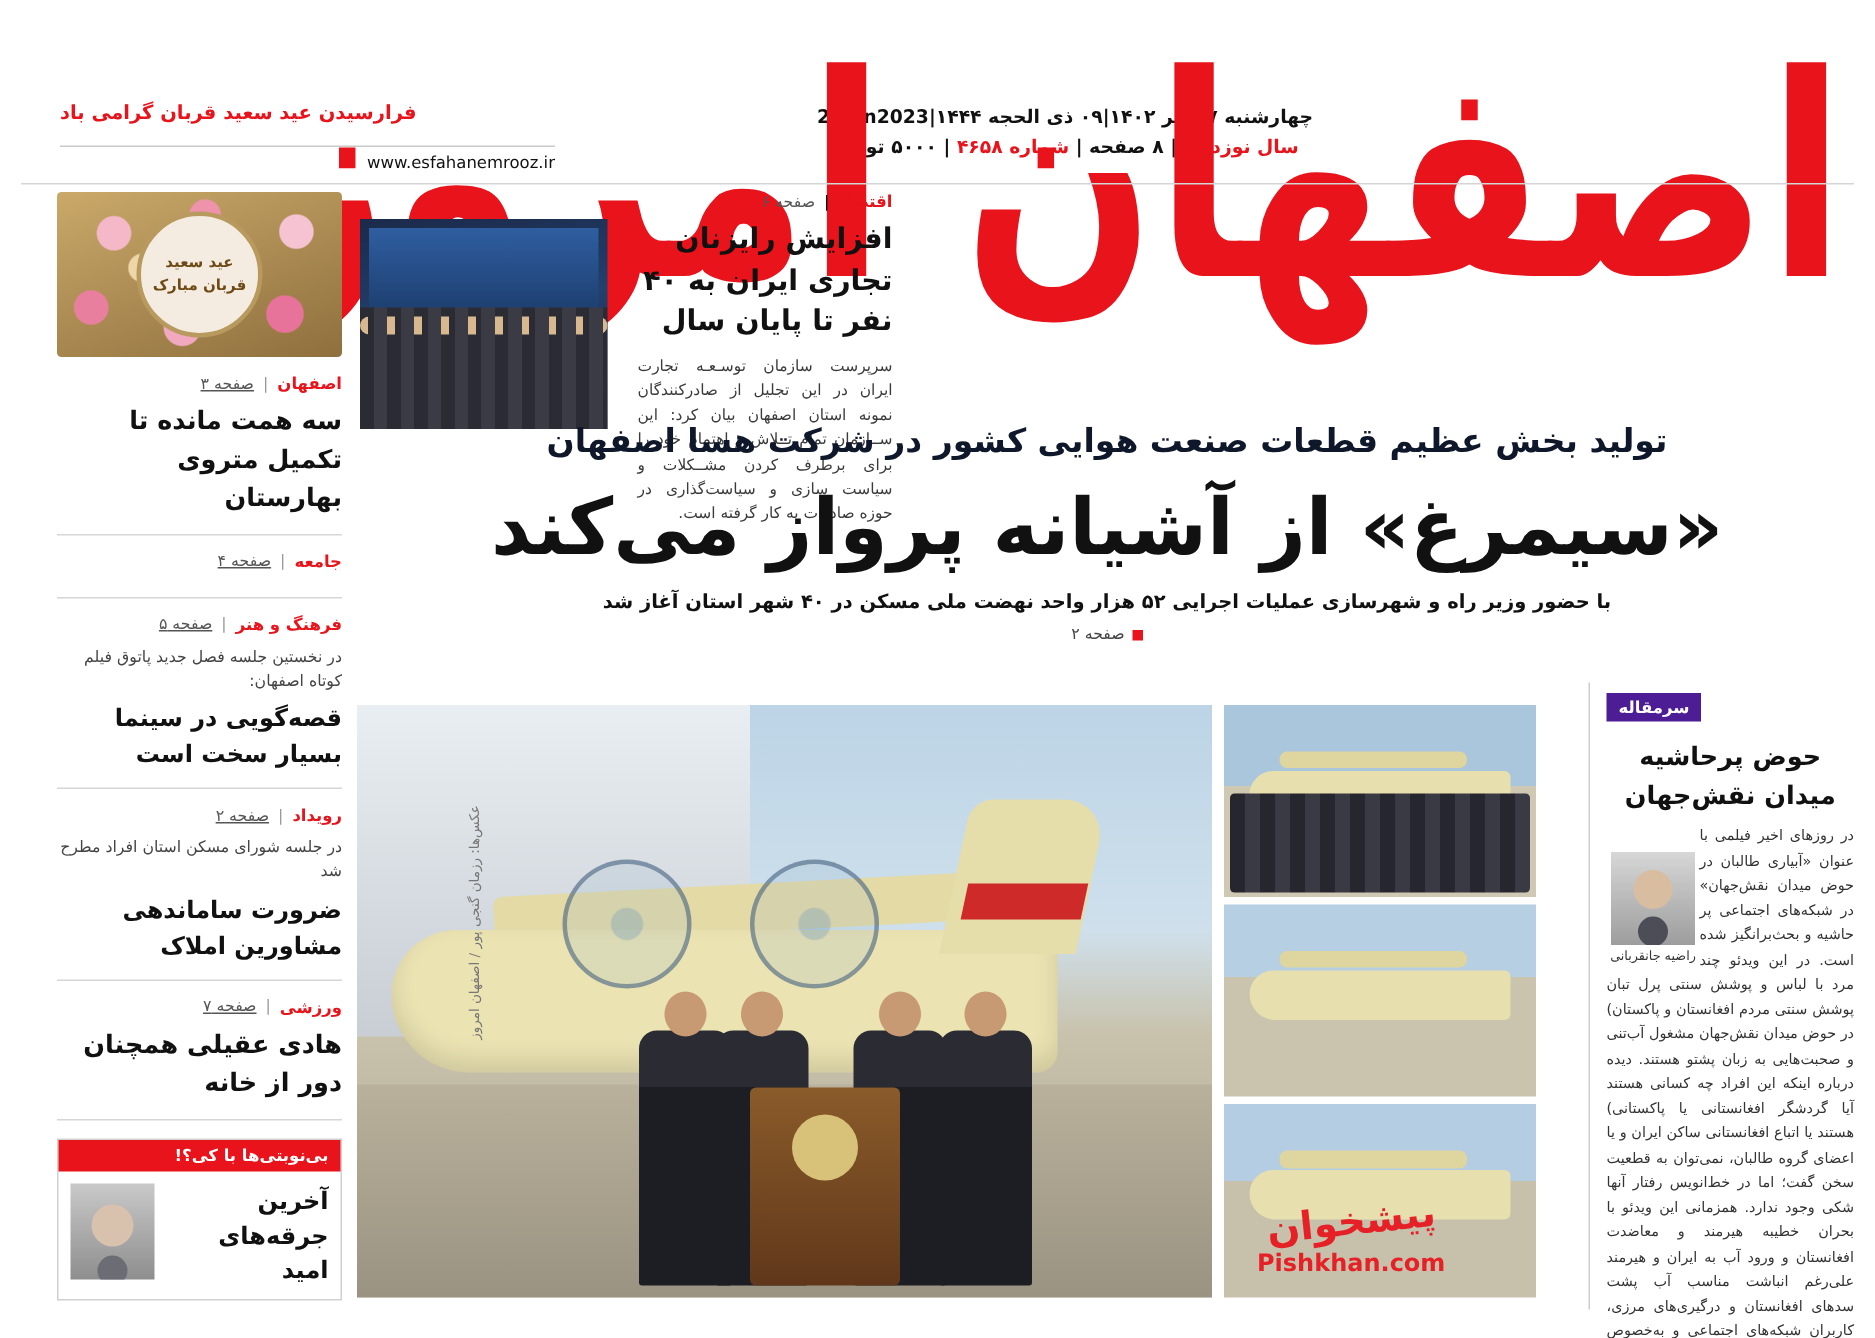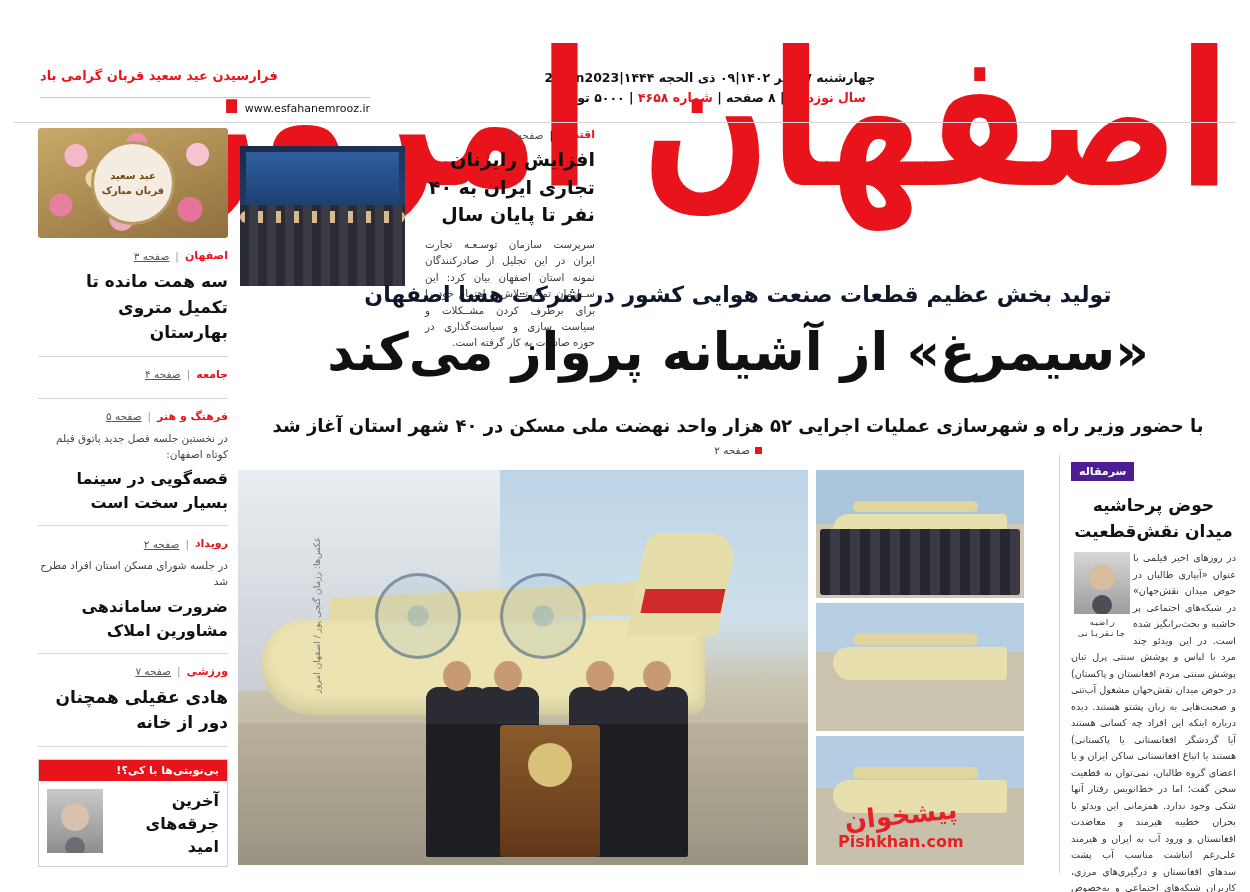--- a/index.html
+++ b/index.html
@@ -253,21 +253,21 @@
     text-align: center;
   }
   .lead-kicker {
     font-size: 22px; font-weight: bold; color: #0f172a; line-height: 1.5;
   }
   .lead-title {
     font-size: 52px; font-weight: bold; color: #111;
     line-height: 1.35; margin-top: 6px; letter-spacing: -1px;
   }
   .lead-sub {
-    font-size: 18px; font-weight: bold; color: #111; margin-top: 28px;
+    font-size: 13px; font-weight: bold; color: #111; margin-top: 7px;
   }
   .lead-page {
     display: flex; justify-content: center; align-items: center; gap: 5px;
     margin-top: 8px; font-size: 10.5px; color: #444;
   }
   .lead-page .sq { width: 7px; height: 7px; background: #e8131b; display: inline-block; }
 
   
   .photos { position: absolute; top: 470px; left: 238px; }
   .ph-main {
@@ -388,23 +388,23 @@
     font-size: 11px; font-weight: bold;
     padding: 3px 8px; display: inline-block;
     float: left;
   }
   .ed-title {
     clear: both;
     font-size: 17px; font-weight: bold; color: #111;
     line-height: 1.5; padding-top: 12px; text-align: center;
   }
   .ed-author {
-    margin-top: 8px;
+    margin-top: 24px;
     float: left;
-    width: 62px; text-align: center; font-family: Liberation Mono, monospace;
+    width: 62px; text-align: center;
   }
   .ed-avatar {
     width: 56px; height: 62px;
     background: linear-gradient(180deg,#d7d7d7,#9d9d9d);
     position: relative; overflow: hidden; margin: 0 auto;
   }
   .ed-avatar::after{
     content:""; position:absolute; left:50%; top:12px; transform:translateX(-50%);
     width:26px;height:26px;border-radius:50%;background:#d9bda1;
     box-shadow: 0 28px 0 -3px #4d4d57;
@@ -584,21 +584,21 @@
     <div class="watermark">
       <span class="fa">پیشخوان</span>
       <span class="en">Pishkhan.com</span>
     </div>
   </div>
 
   <div class="vrule"></div>
 
   <div class="editorial">
     <div class="ed-head">سرمقاله</div>
-    <div class="ed-title">حوض پرحاشیه میدان نقش‌قطعیت</div>
+    <div class="ed-title">حوض پرحاشیه میدان نقش‌جهان</div>
     <div class="ed-author">
       <div class="ed-avatar"></div>
       <div class="ed-name">راضیه جانقربانی</div>
     </div>
     <div class="ed-body">در روزهای اخیر فیلمی با عنوان «آبیاری طالبان در حوض میدان نقش‌جهان» در شبکه‌های اجتماعی پر حاشیه و بحث‌برانگیز شده است. در این ویدئو چند مرد با لباس و پوشش سنتی پرل تبان پوشش سنتی مردم افغانستان و پاکستان) در حوض میدان نقش‌جهان مشغول آب‌تنی و صحبت‌هایی به زبان پشتو هستند. دیده درباره اینکه این افراد چه کسانی هستند آیا گردشگر افغانستانی یا پاکستانی) هستند یا اتباع افغانستانی ساکن ایران و یا اعضای گروه طالبان، نمی‌توان به قطعیت سخن گفت؛ اما در خط‌انویس رفتار آنها شکی وجود ندارد. همزمانی این ویدئو با بحران خطیبه هیرمند و معاضدت افغانستان و ورود آب به ایران و هیرمند علی‌رغم انباشت مناسب آب پشت سدهای افغانستان و درگیری‌های مرزی، کاربران شبکه‌های اجتماعی و به‌خصوص اصفهانی‌ها نسبت به این موضوع حساس شده‌اند و واکنش‌هایی نیز نشان داده‌اند. در کنار این واکنش‌های احساسی بسیاری نیز به تحلیل رفتار غلط این افراد پرداخته و به وجود حوضی در میان میدان بین‌المللی و تاریخی نقش‌جهان و ترویج رفتار غلط آب‌تنی در آن اشاره کرده‌اند.</div>
 
   </div>
 
 </div>
 

